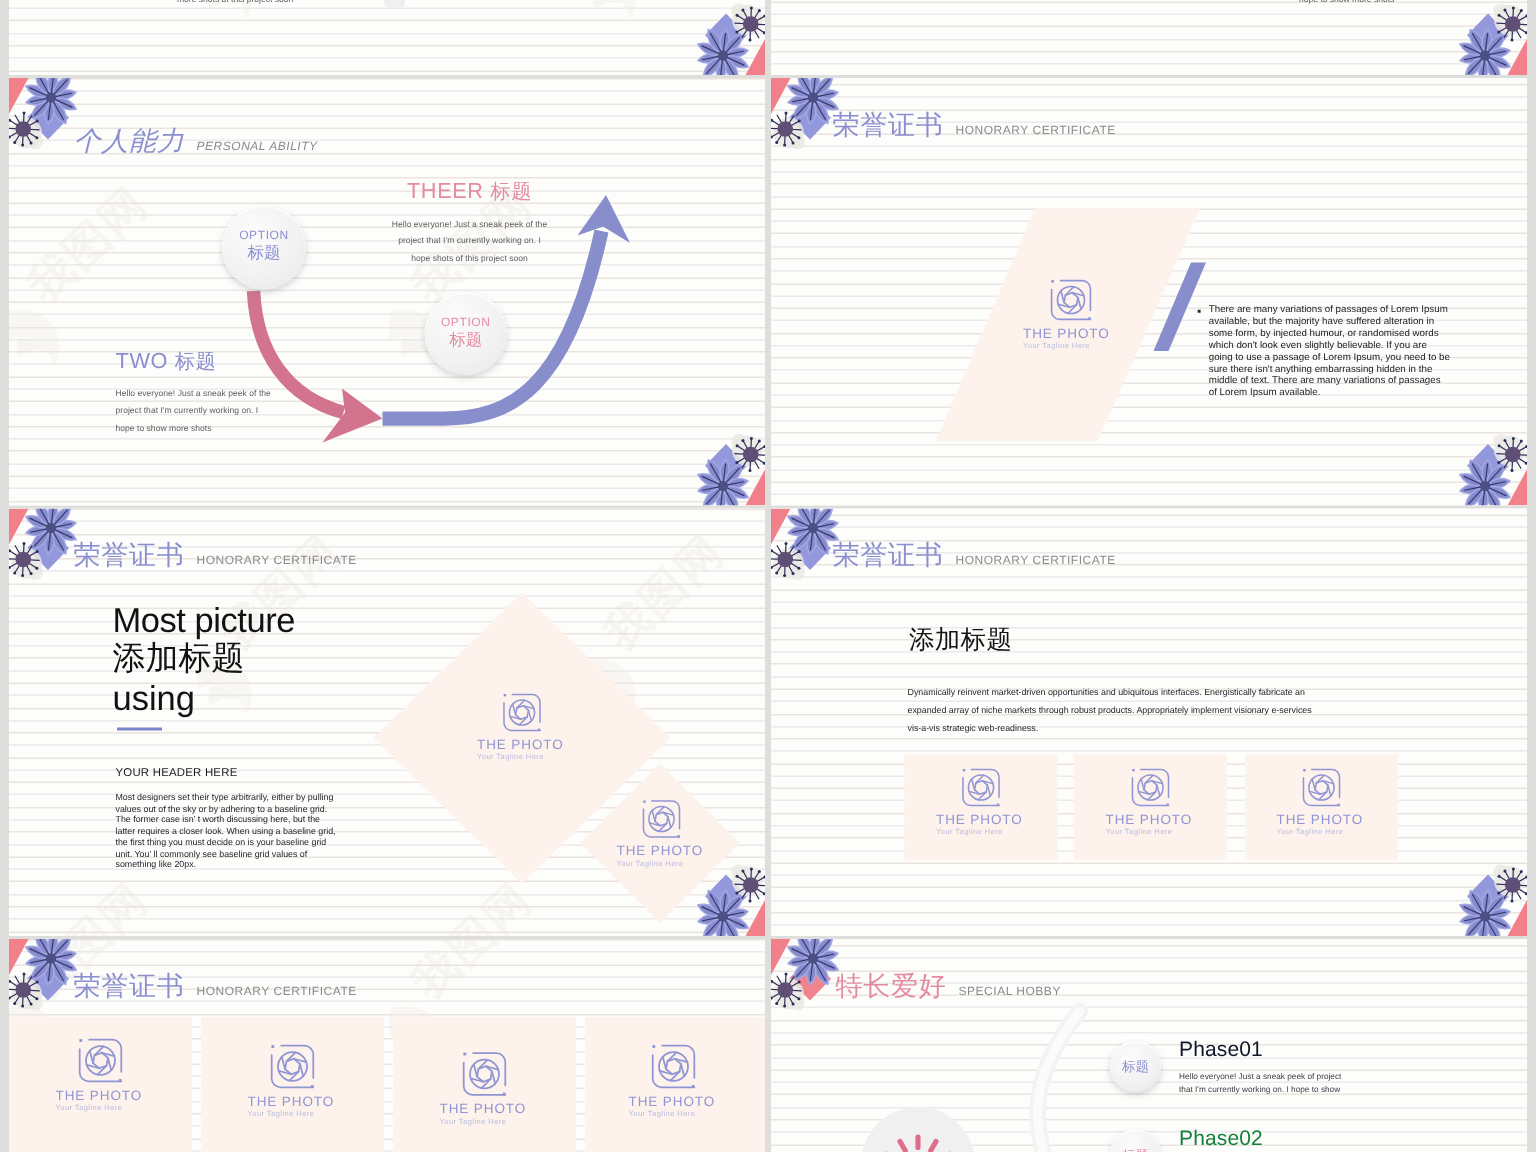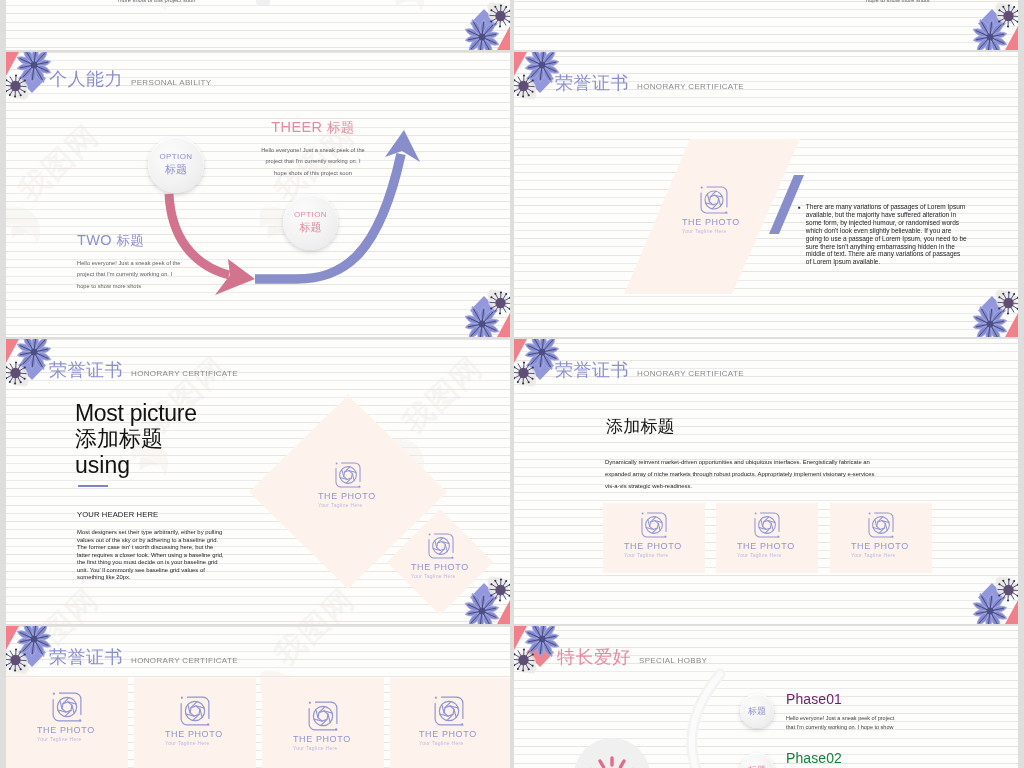--- a/index.html
+++ b/index.html
@@ -251,21 +251,21 @@
         <i style="top:273.2px;background:rgba(222,224,224,0.60)"></i>
         <i style="top:281.5px;background:rgba(224,212,204,0.62)"></i>
       </div>
     <svg class="corner tl" viewBox="0 0 62 52">
         <use href="#flowerCorner"></use>
       </svg>
     <svg class="corner br" viewBox="0 0 62 52">
         <use href="#flowerCorner"></use>
       </svg>
 
-    <div class="hdr" style="left:43px;top:15px;">
+    <div class="hdr" style="left:43px;top:30px;font-style:italic;">
       <span class="cn cn-blue">个人能力</span>
       <span class="en">PERSONAL ABILITY</span>
     </div>
 
     <svg style="position:absolute;left:0;top:0;width:504px;height:285px;" viewBox="0 0 504 285">
       <path d="M163 142 C165 184 186 213 223 223" fill="none" stroke="#d2748d" stroke-width="9" stroke-linecap="butt"></path>
       <path d="M249 227 L222 207 L224 223 L209 243 Z" fill="#d2748d"></path>
     </svg>
 
     <svg style="position:absolute;left:0;top:0;width:504px;height:285px;" viewBox="0 0 504 285">
@@ -785,21 +785,21 @@
 
     <svg style="position:absolute;left:0;top:0;width:504px;height:285px;" viewBox="0 0 504 285">
       <path d="M206 48 C188 70 176 96 178 122 C180 148 192 166 186 190" fill="none" stroke="#f3f3f3" stroke-width="11" stroke-linecap="round"></path>
       <path d="M206 48 C188 70 176 96 178 122 C180 148 192 166 186 190" fill="none" stroke="#fbfbfb" stroke-width="6" stroke-linecap="round"></path>
     </svg>
 
     <div class="node" style="left:226px;top:68px;width:34px;height:34px;">
       <span class="cn b" style="font-size:9px;margin:0;">标题</span>
     </div>
     <div style="position:absolute;left:272px;top:66px;">
-      <div style="font-size:14px;color:#701a75;letter-spacing:0.1px;line-height:1.1;">Phase01</div>
+      <div style="font-size:14px;color:#0f172a;letter-spacing:0.1px;line-height:1.1;">Phase01</div>
       <div style="font-size:5.5px;line-height:8.5px;color:#3c3c44;margin-top:7px;">
         <div>Hello everyone! Just a sneak peek of project</div>
         <div>that I'm currently working on. I hope to show</div>
       </div>
     </div>
 
     <div class="node" style="left:226px;top:127px;width:34px;height:34px;">
       <span class="cn p" style="font-size:9px;margin:0;">标题</span>
     </div>
     <div style="position:absolute;left:272px;top:125px;">

